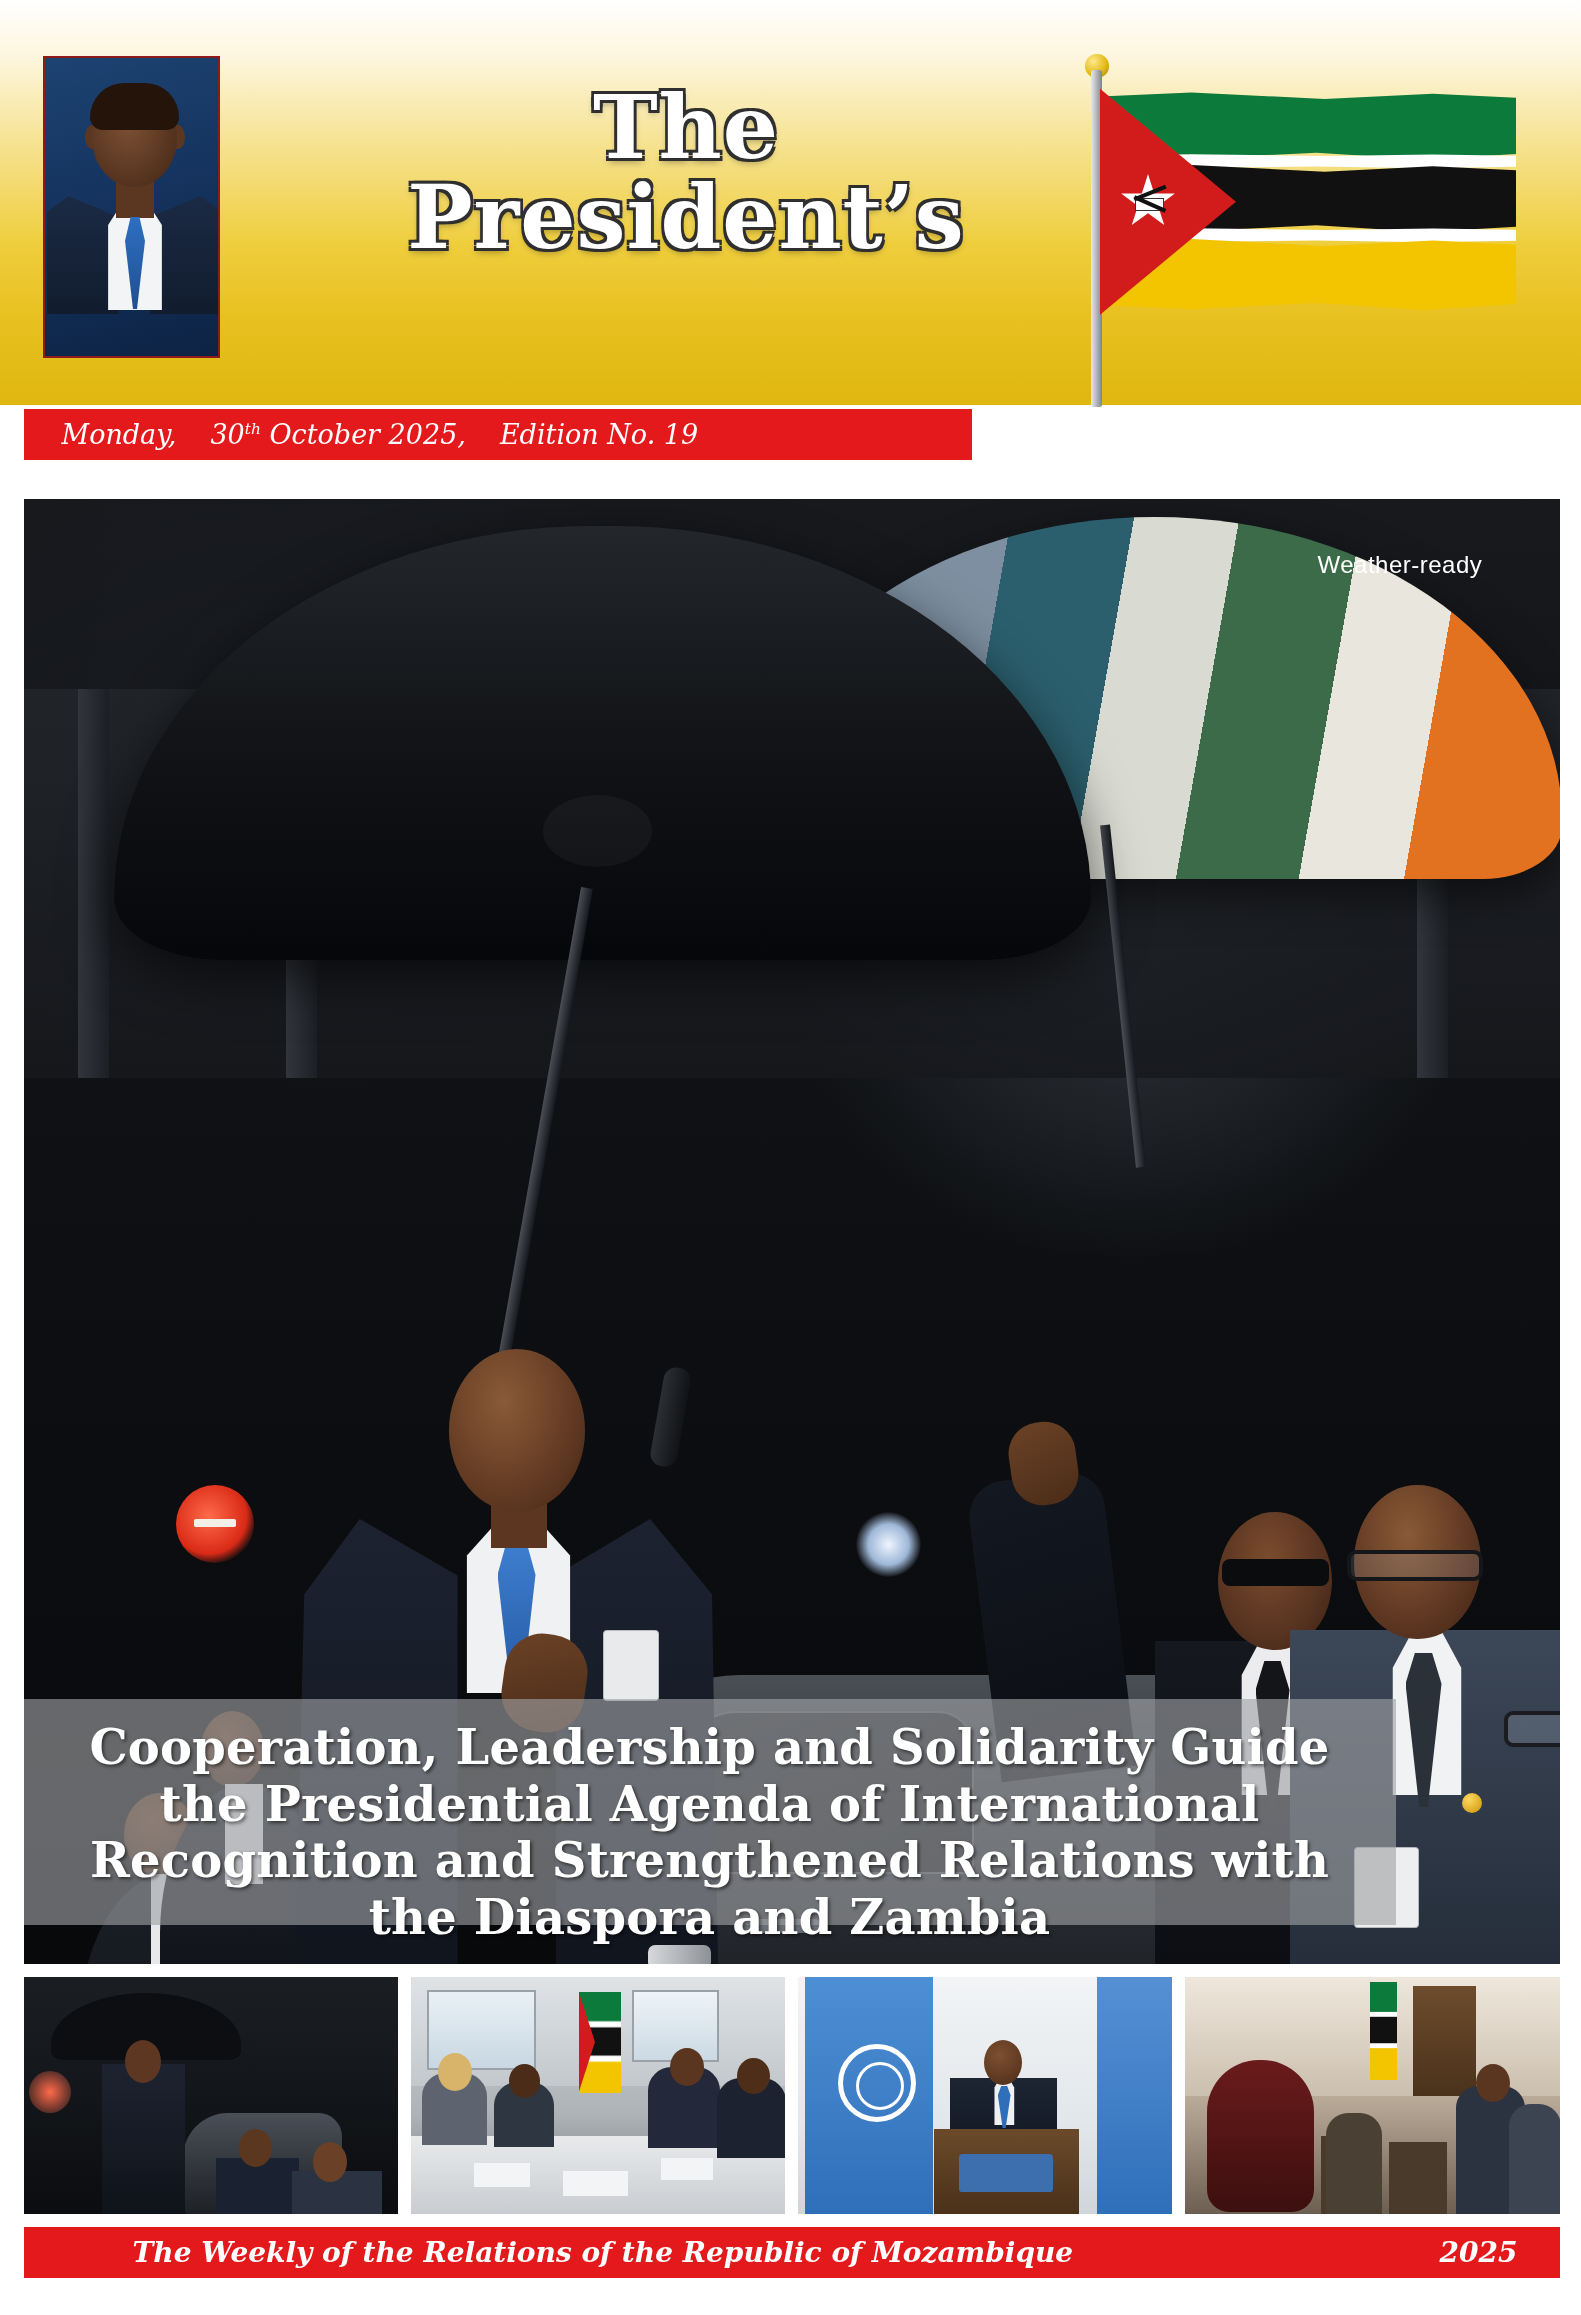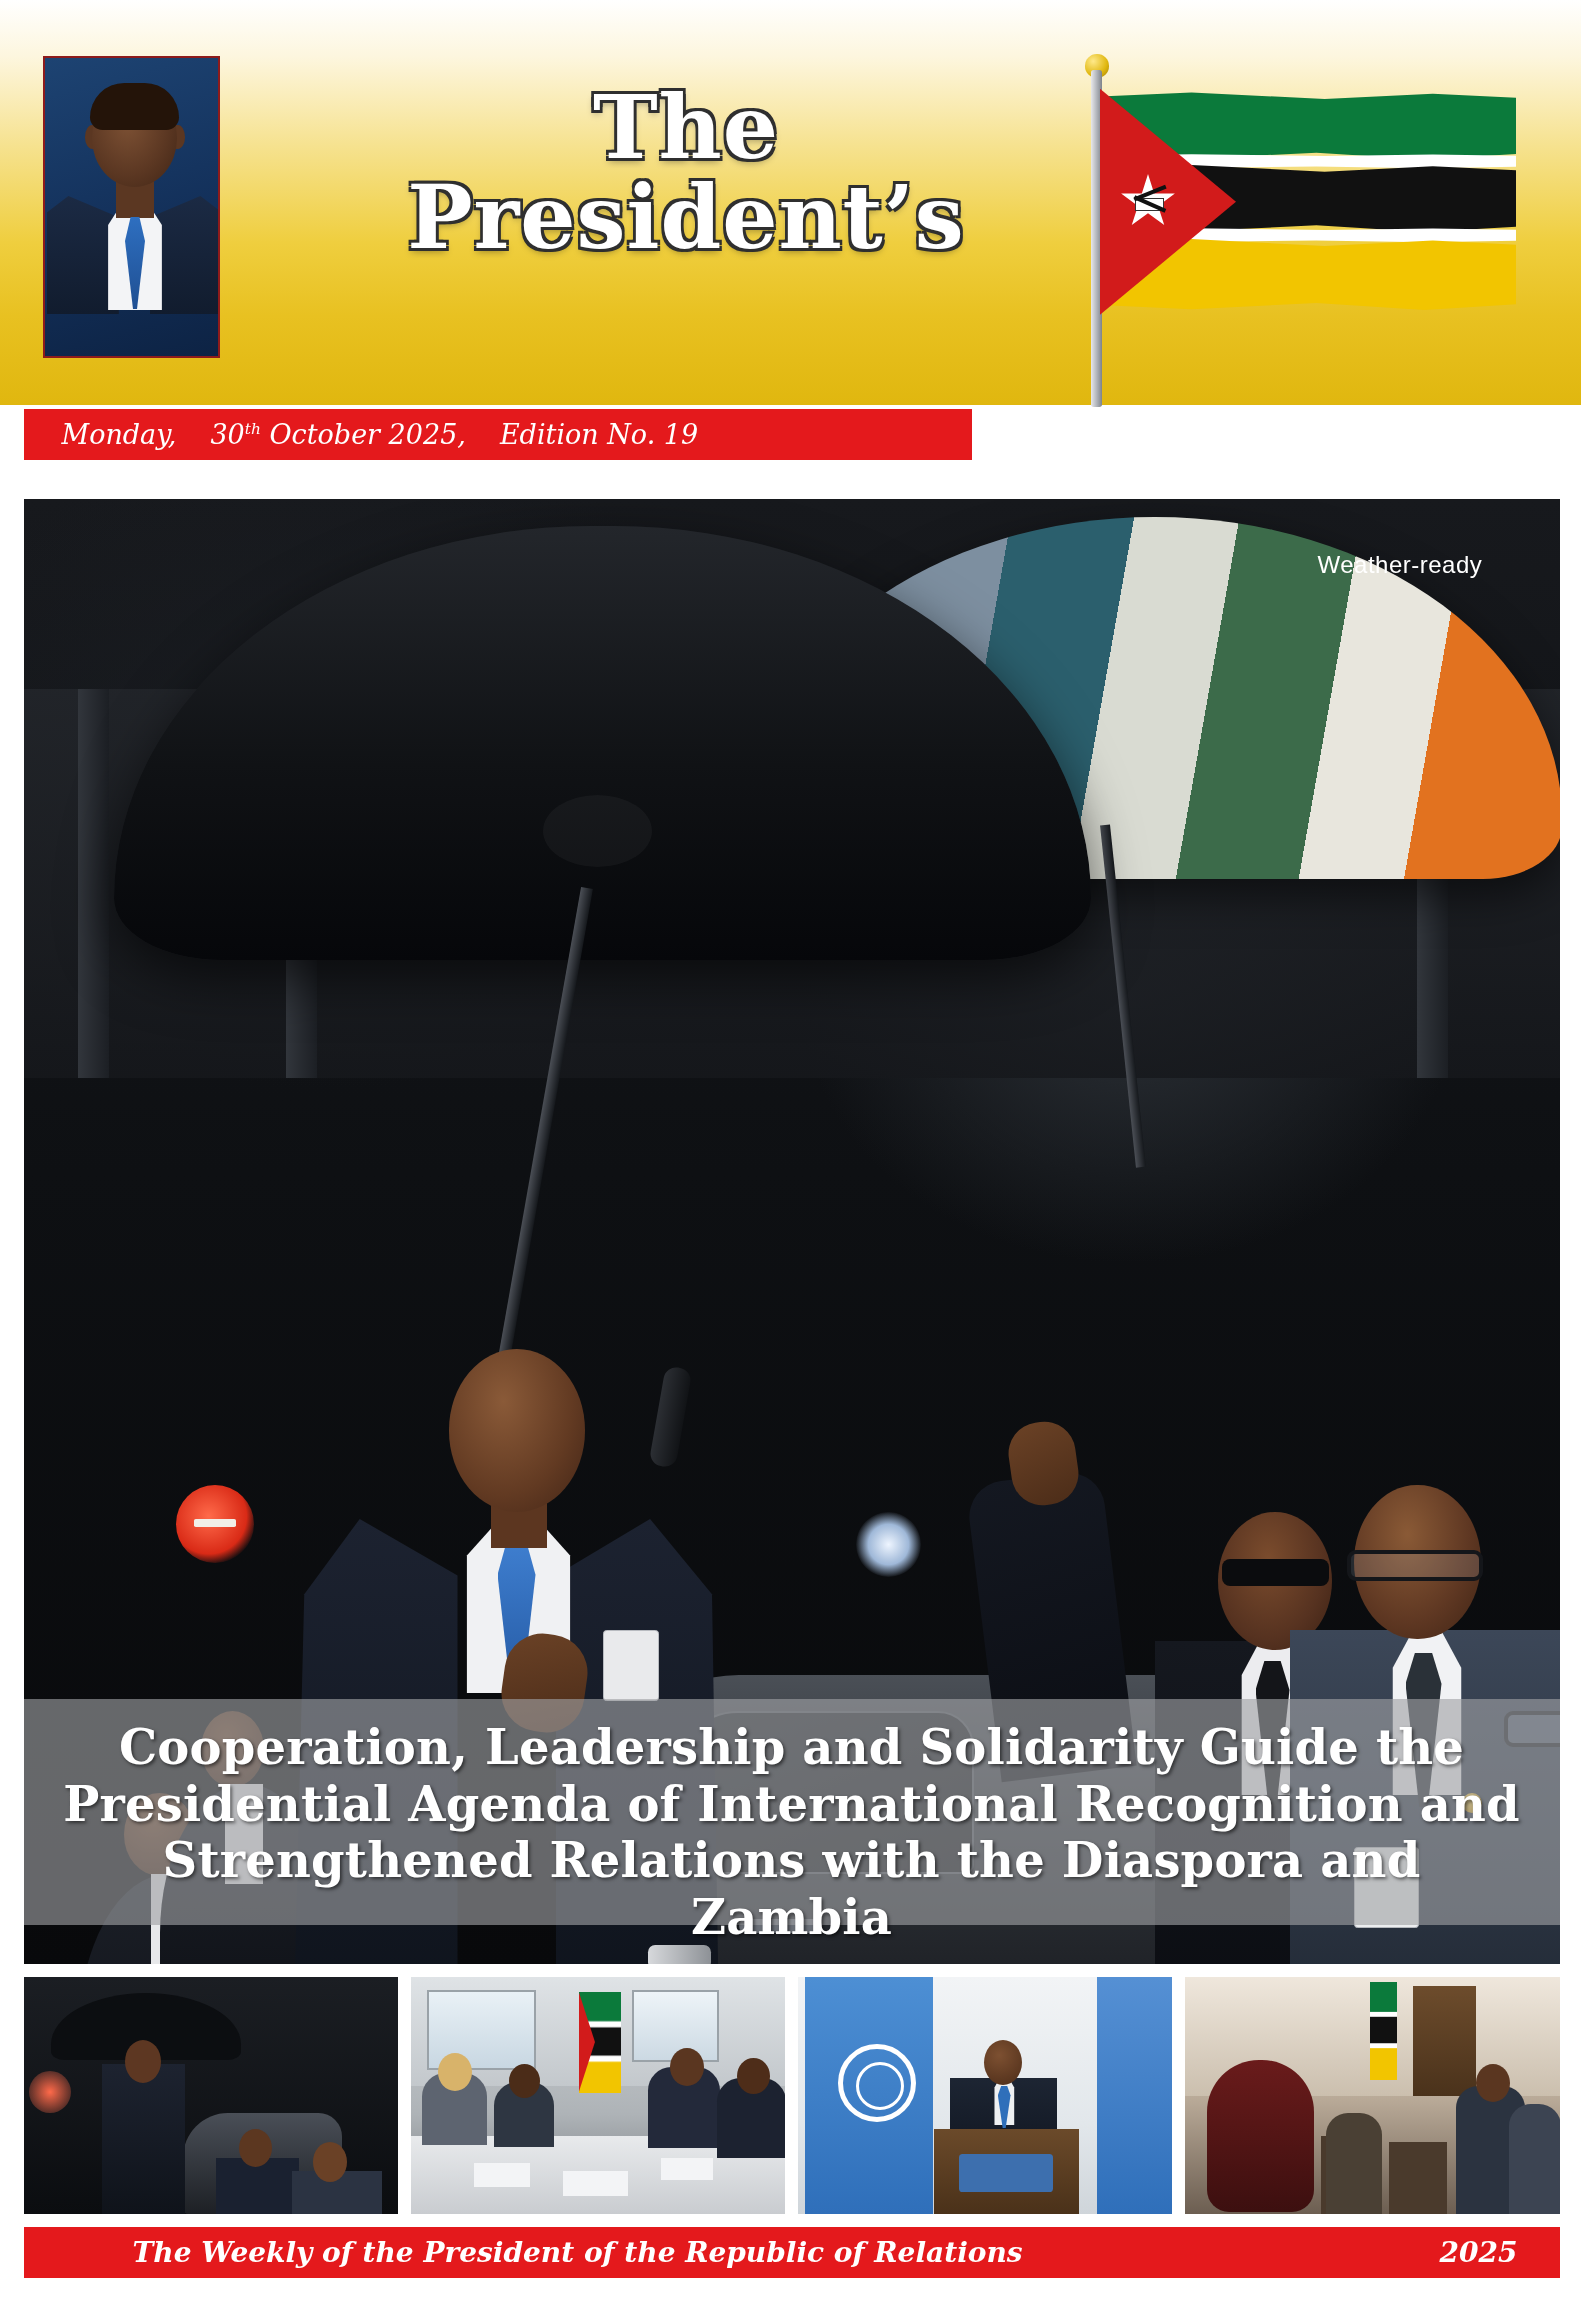--- a/index.html
+++ b/index.html
@@ -443,21 +443,21 @@
     position: absolute; left: 1480px; top: 1212px;
     width: 100px; height: 36px;
     border: 4.5px solid #1a1c20; border-radius: 9px;
     background: rgba(200,215,235,.2);
   }
 
   
   .headline {
     position: absolute;
     left: 23.5px; top: 1699px;
-    width: 1536px; height: 226px;
+    width: 1372px; height: 226px;
     background: rgba(160,162,164,.62);
     padding: 20px 36px 0 36px;
   }
   .headline h1 {
     font-family: "DejaVu Serif", serif;
     font-weight: 700;
     font-size: 48px;
     line-height: 1.18;
     color: #ffffff;
     text-shadow: 1.8px 1.8px 3.6px rgba(0,0,0,.55);
@@ -721,18 +721,18 @@
       <div class="t4-chair" style="left:204px; top:165px; width:58px; height:72px"></div>
       <div class="t4-p" style="left:271px; top:109px; width:69px; height:128px; background:#2b3340"></div>
       <div class="t4-p" style="left:291px; top:87px;  width:34px; height:38px; border-radius:50%; background:#5a3620"></div>
       <div class="t4-p" style="left:324px; top:127px; width:52px; height:110px; background:#3c4452"></div>
       <div class="t4-p" style="left:141px; top:136px; width:56px; height:101px; background:#4a4034"></div>
       <div class="t4-hair"></div>
     </div>
   </div>
 
   <div class="footer">
-    <div class="footer-text">The Weekly of the President of the Republic of Relations</div>
+    <div class="footer-text">The Weekly of the Relations of the Republic of Mozambique</div>
     <div class="footer-year">2025</div>
   </div>
 
 </div>
 
 
 </body></html>

